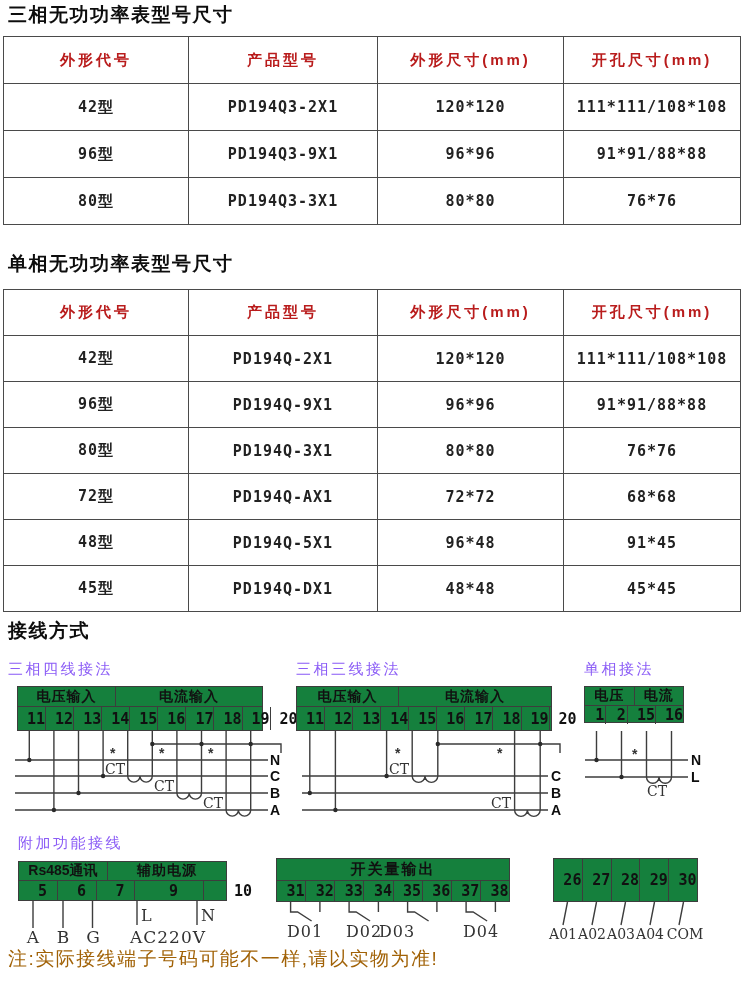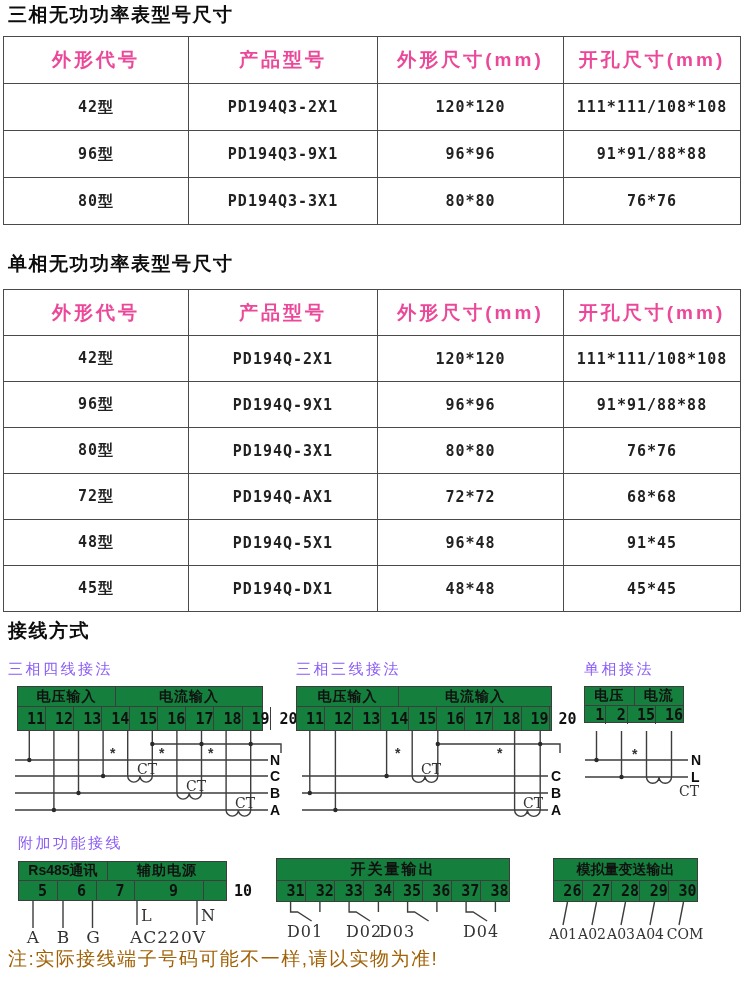--- a/index.html
+++ b/index.html
@@ -7,37 +7,37 @@
     position:relative;width:750px;height:984px;background:#fff;overflow:hidden;
     font-family:"Liberation Sans",sans-serif;color:#222;
   }
   .abs{position:absolute;white-space:nowrap;line-height:1;}
   .sec-title{font-size:19px;font-weight:bold;color:#0d0d0d;letter-spacing:1.5px;}
   .sub-title{font-size:15px;color:#8b5cf6;letter-spacing:2.5px;}
   .note{font-size:19px;color:#a16207;letter-spacing:1.5px;}
 
   table.spec{position:absolute;border-collapse:collapse;table-layout:fixed;background:#fff;}
   table.spec th,table.spec td{border:1.5px solid #4a4a4a;text-align:center;vertical-align:middle;padding:0;}
-  table.spec th{font-size:19px;font-weight:bold;color:#ec4899;letter-spacing:3px;font-family:"Liberation Sans",sans-serif;}
+  table.spec th{font-size:15px;font-weight:bold;color:#b91c1c;letter-spacing:3px;font-family:"Liberation Sans",sans-serif;}
   table.spec td{font-family:"DejaVu Sans Mono","Liberation Sans",sans-serif;font-weight:bold;font-size:15px;color:#222;letter-spacing:1px;}
   #table1 tr{height:47px;}
   #table2 tr{height:46px;}
 
   .strip{position:absolute;border:1.5px solid #3d3d3d;box-sizing:border-box;background:#15803d;display:flex;flex-direction:column;}
   .strip-head{display:flex;border-bottom:1.5px solid #3d3d3d;}
   .shead{flex:1;display:flex;align-items:center;justify-content:center;font-weight:bold;font-size:14px;color:#111;letter-spacing:1px;border-right:1.5px solid #3d3d3d;box-sizing:border-box;}
   .shead:last-child{border-right:none;}
   .strip-row{display:flex;flex:1;}
   .tcell{flex:1;display:flex;align-items:center;justify-content:center;border-right:1.5px solid #3d3d3d;box-sizing:border-box;
          font-family:"DejaVu Sans Mono",monospace;font-weight:bold;font-size:15px;color:#111;margin-left:9px;}
   .tcell:last-child{border-right:none;}
 
   .phase{font-weight:bold;font-size:14px;color:#0d0d0d;}
   .serif{font-family:"DejaVu Serif","Liberation Serif",serif;color:#333;}
-  .ct{font-size:14px;margin-left:32px;}
+  .ct{font-size:14px;}
   .star{font-size:14px;font-weight:bold;color:#333;}
   svg{position:absolute;left:0;top:650px;pointer-events:none;}
   svg path{stroke:#3d3d3d;stroke-width:1.4;fill:none;}
   svg circle{fill:#2a2a2a;stroke:none;}
 </style>
 </head>
 <body>
 
 <div class="abs sec-title" style="left:8px;top:5px;">三相无功功率表型号尺寸</div>
 <div class="abs sec-title" style="left:8px;top:254px;">单相无功功率表型号尺寸</div>
@@ -215,23 +215,20 @@
       <div class="tcell">33</div>
       <div class="tcell">34</div>
       <div class="tcell">35</div>
       <div class="tcell">36</div>
       <div class="tcell">37</div>
       <div class="tcell">38</div>
     </div>
 </div>
 
 <div class="strip" style="left:553px;top:858px;width:145px;height:44px;">
-  <div class="strip-head" style="height:21px;">
-    <div class="shead" style="letter-spacing:0;">模拟量变送输出</div>
-  </div>
   <div class="strip-row">
       <div class="tcell">26</div>
       <div class="tcell">27</div>
       <div class="tcell">28</div>
       <div class="tcell">29</div>
       <div class="tcell">30</div>
     </div>
 </div>
 
 <svg width="750" height="334" viewBox="0 650 750 334">

